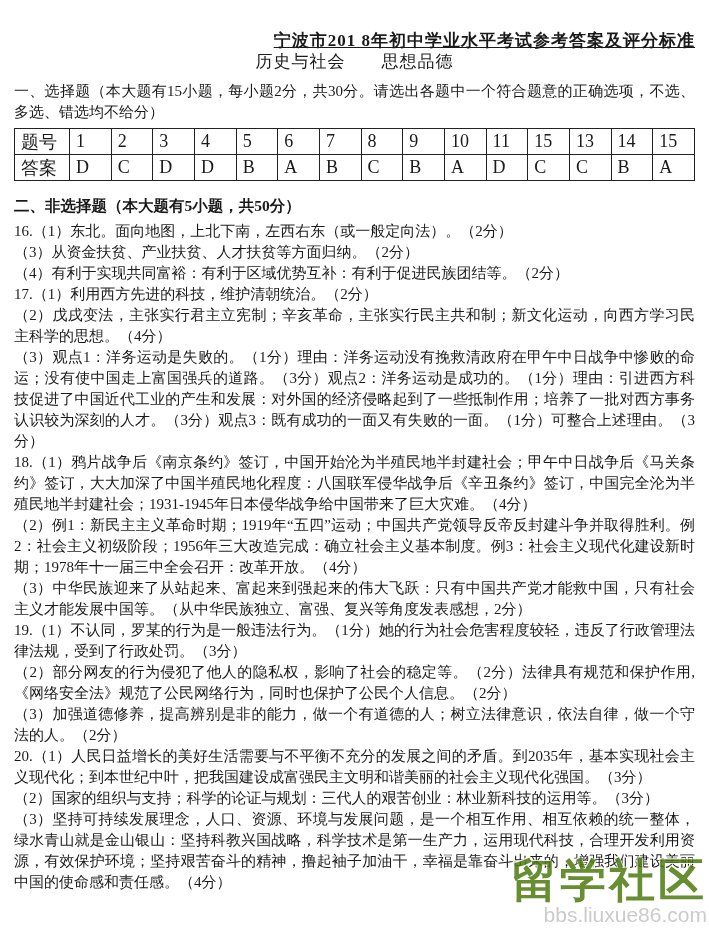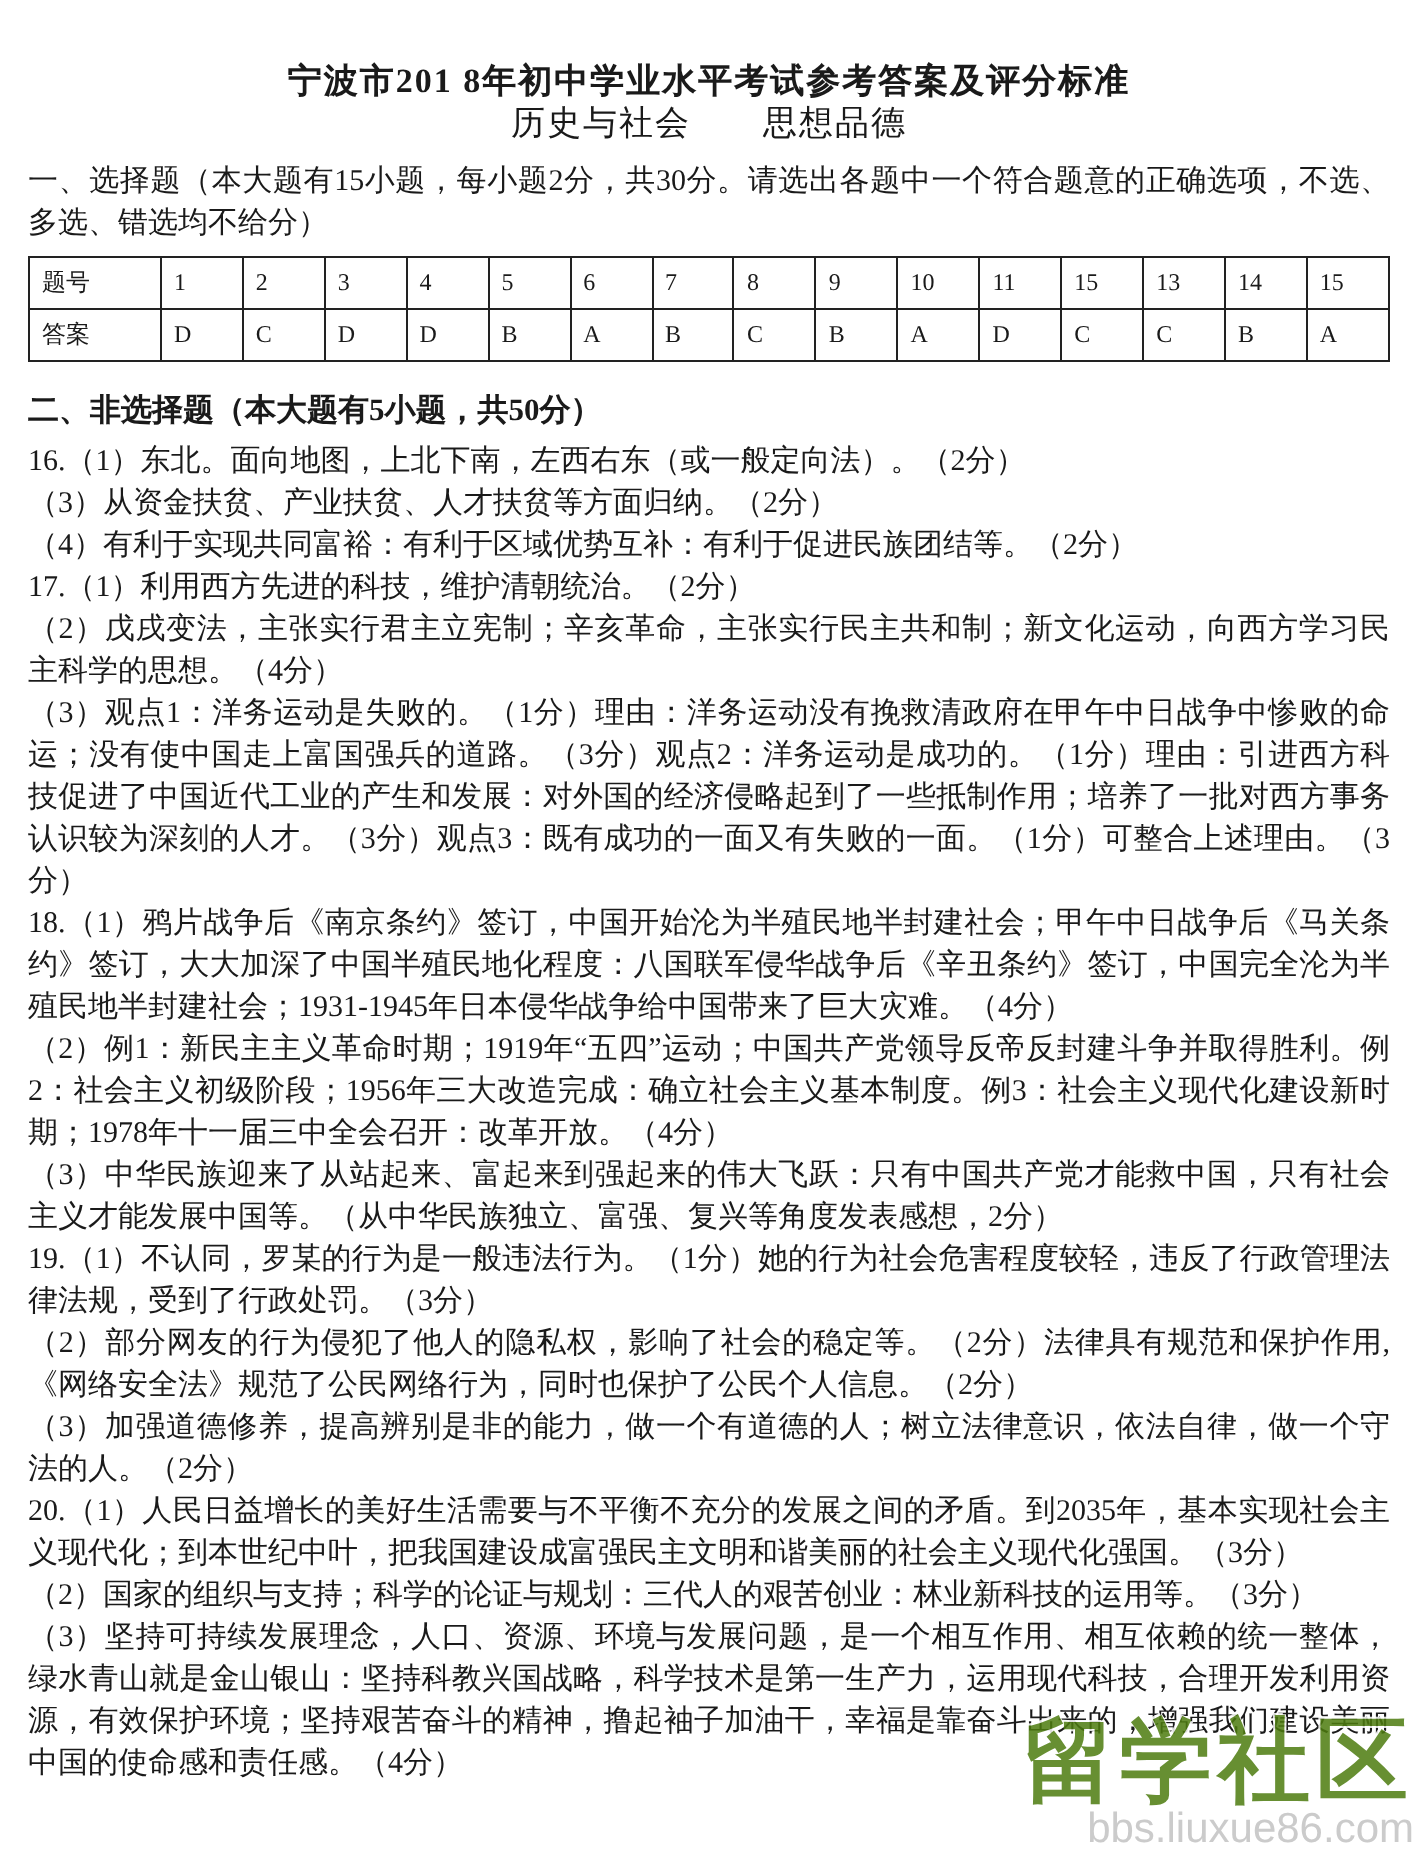--- a/index.html
+++ b/index.html
@@ -6,39 +6,39 @@
   body {
     width:709px; height:931px;
     background:#ffffff;
     color:#1a1a1a;
     font-family:"Liberation Serif", serif;
     position:relative;
     overflow:hidden;
   }
   .page { padding:30px 14px 0 14px; }
   .title {
-    font-size:17px; font-weight:bold; text-align:center;
-    margin:0; line-height:21px; letter-spacing:1px;
+    font-size:17px; font-weight:bold; text-align:right;
+    margin:0; line-height:21px; letter-spacing:1px;text-decoration:underline;
   }
   .subtitle {
     font-size:17px; font-weight:normal; text-align:center;
     margin:0 0 9px 0; line-height:21px; letter-spacing:1px;
   }
   .sec1-heading {
     font-size:15px; line-height:21px; margin:0 0 5px 0;
     text-align:justify;
   }
   table.answers {
     width:100%; border-collapse:collapse; table-layout:fixed;
     margin:3px 0 14px 0;
   }
   table.answers td {
     border:1px solid #222;
-    height:25px; font-size:12px;
-    padding:0 17px 0 6px;
+    height:25px; font-size:18px;
+    padding:0 6px 0 6px;
     vertical-align:middle;
     overflow:hidden; white-space:nowrap;
   }
   td.row-label { width:42px; font-size:14px; }
   .sec2-heading {
     font-size:15.5px; font-weight:bold;
     margin:2px 0 5px 0; line-height:21px;
   }
   .para {
     font-size:15px; line-height:21px; margin:0;

